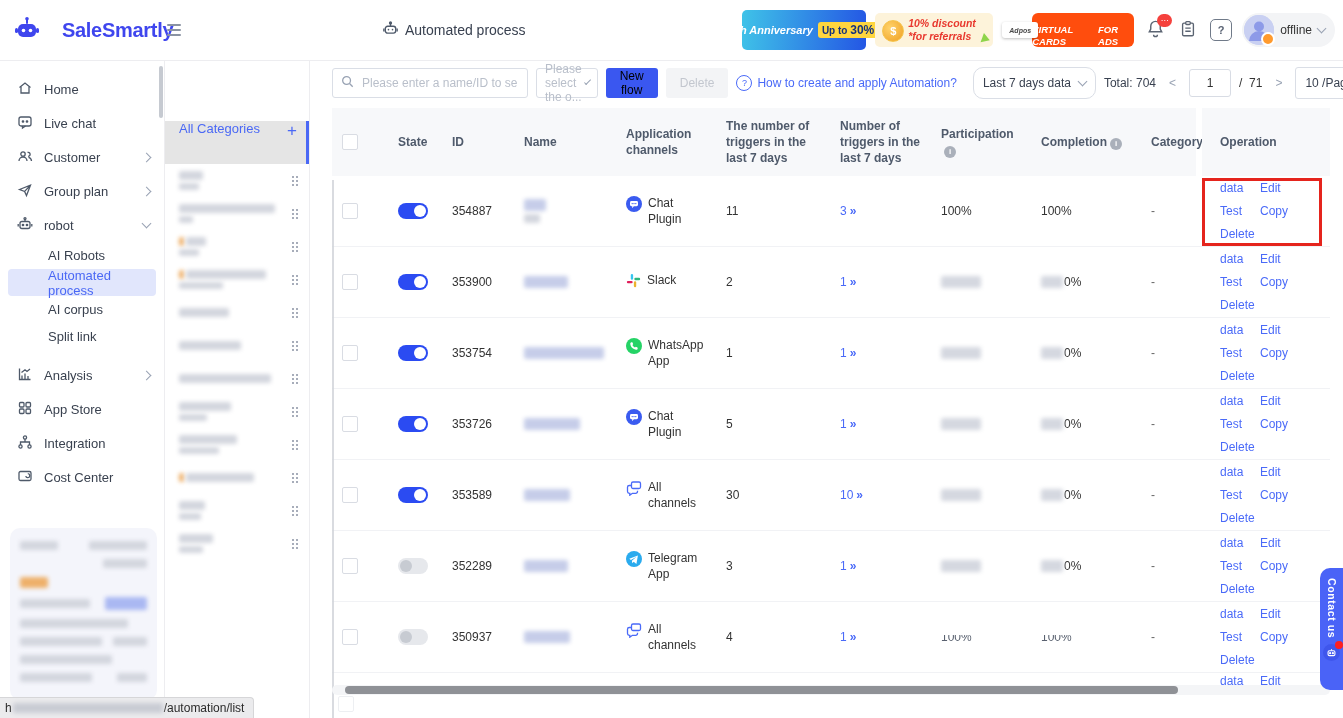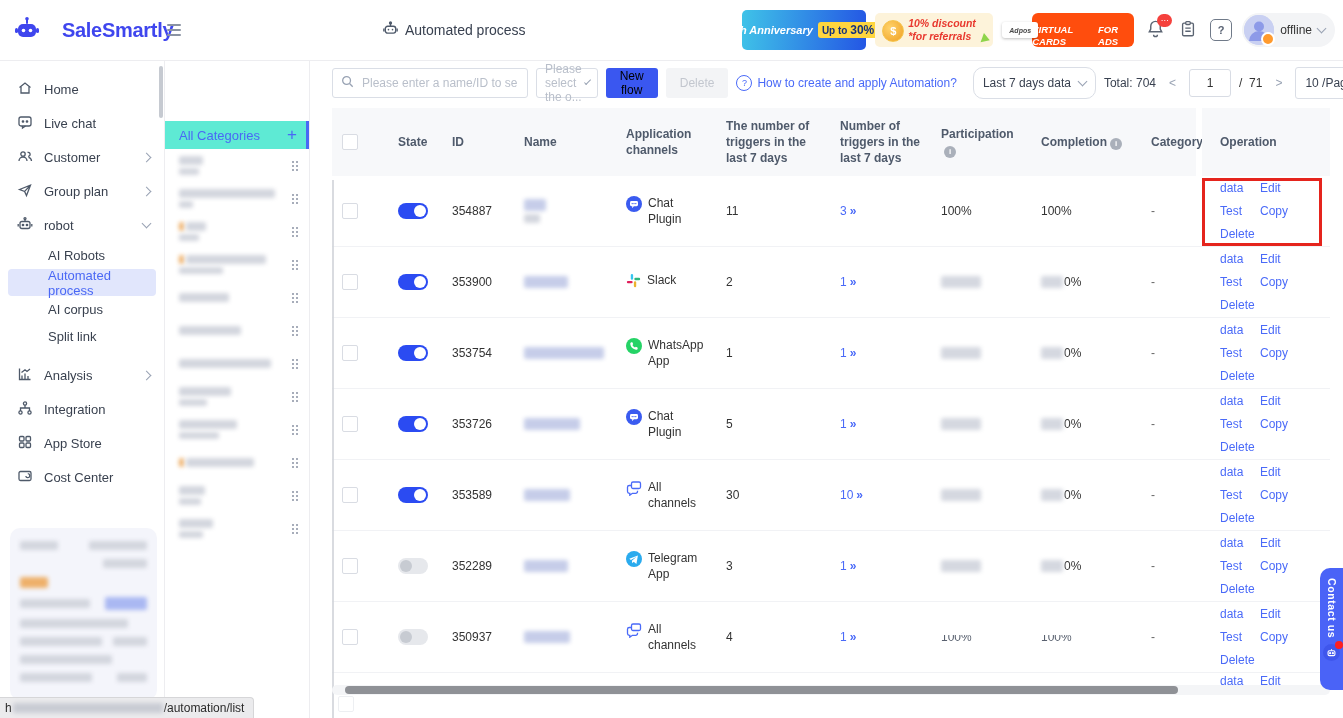--- a/index.html
+++ b/index.html
@@ -55,22 +55,22 @@
   .promo{position:absolute;left:10px;top:468px;width:147px;height:172px;background:#f4f5fb;border-radius:10px;
          box-sizing:border-box;padding:13px 10px;display:flex;flex-direction:column;gap:9px;}
   .prow{display:flex;align-items:center;justify-content:space-between;}
   .bb{display:inline-block;height:9px;border-radius:2px;background:#d3d6de;filter:blur(2px);}
   .bb.b12{height:12px;background:#c6cde9;}
   .bb.orange{background:#eeb06a;}
   .bb.blue{background:#aab8f2;}
   
   .cats{position:absolute;top:60px;left:165px;width:145px;bottom:0;background:#fff;border-right:1px solid #ededf0;
         box-sizing:border-box;z-index:3;}
-  .allcats{position:relative;margin-top:61px;height:28px;background:#5eead4;color:#4a68f5;font-size:13px;
-        display:flex;align-items:center;padding:0 12px 0 14px;cursor:pointer;}
+  .allcats{position:relative;margin-top:61px;height:43px;background:#e5e5e5;color:#4a68f5;font-size:13px;
+        display:flex;align-items:flex-start;padding:0 12px 0 14px;cursor:pointer;}
   .allcats:after{content:"";position:absolute;right:0;top:0;bottom:0;width:3px;background:#4a68f5;}
   .allcats .plus{margin-left:auto;font-size:17px;font-weight:400;}
   .citem{height:33px;display:flex;align-items:center;padding:0 10px 0 14px;cursor:pointer;}
   .citem .bars{display:flex;flex-direction:column;gap:3px;}
   .citem .line{display:flex;align-items:center;gap:2px;}
   .dots{margin-left:auto;width:8px;height:12px;background:radial-gradient(circle,#a7adba 1.1px,transparent 1.3px);
         background-size:4px 4px;cursor:pointer;}
   
   .content{position:absolute;top:60px;left:310px;width:1033px;bottom:0;background:#fff;overflow:hidden;}
   .toolbar{display:flex;align-items:center;gap:8px;height:46px;box-sizing:border-box;padding:0 13px 0 22px;}
@@ -302,35 +302,35 @@
       <span><svg width="16" height="16" viewBox="0 0 16 16" fill="none" stroke="#4e5969" stroke-width="1.3">
             <path d="M2.5 2.5V13.5H13.5"></path>
             <path d="M5 13V9.5M8 13V7.5M11 13V10"></path>
             <path d="M4.5 6.5 8 3.8l2 1.6 3-2.4"></path>
           </svg></span>
       <span>Analysis</span>
       <span class="chv right"></span>
     </div>
     <div class="nitem">
       <span><svg width="16" height="16" viewBox="0 0 16 16" fill="none" stroke="#4e5969" stroke-width="1.3">
+            <rect x="2.5" y="2.5" width="4.5" height="4.5" rx="1"></rect>
+            <rect x="9" y="2.5" width="4.5" height="4.5" rx="1"></rect>
+            <rect x="2.5" y="9" width="4.5" height="4.5" rx="1"></rect>
+            <rect x="9" y="9" width="4.5" height="4.5" rx="1"></rect>
+          </svg></span>
+      <span>App Store</span>
+    </div>
+    <div class="nitem">
+      <span><svg width="16" height="16" viewBox="0 0 16 16" fill="none" stroke="#4e5969" stroke-width="1.3">
             <circle cx="8" cy="3.5" r="1.6"></circle>
             <circle cx="3.5" cy="12.5" r="1.6"></circle>
             <circle cx="12.5" cy="12.5" r="1.6"></circle>
             <path d="M8 5.1v3M8 8h-4.5v3M8 8h4.5v3"></path>
           </svg></span>
       <span>Integration</span>
-    </div>
-    <div class="nitem">
-      <span><svg width="16" height="16" viewBox="0 0 16 16" fill="none" stroke="#4e5969" stroke-width="1.3">
-            <rect x="2.5" y="2.5" width="4.5" height="4.5" rx="1"></rect>
-            <rect x="9" y="2.5" width="4.5" height="4.5" rx="1"></rect>
-            <rect x="2.5" y="9" width="4.5" height="4.5" rx="1"></rect>
-            <rect x="9" y="9" width="4.5" height="4.5" rx="1"></rect>
-          </svg></span>
-      <span>App Store</span>
     </div>
     <div class="nitem">
       <span><svg width="16" height="16" viewBox="0 0 16 16" fill="none" stroke="#4e5969" stroke-width="1.3">
             <rect x="2" y="3.5" width="12" height="9" rx="1.5"></rect>
             <path d="M8.8 8a2 2 0 1 0 2-2.3"></path>
           </svg></span>
       <span>Cost Center</span>
     </div>
     <span class="nav-thumb"></span>
 

